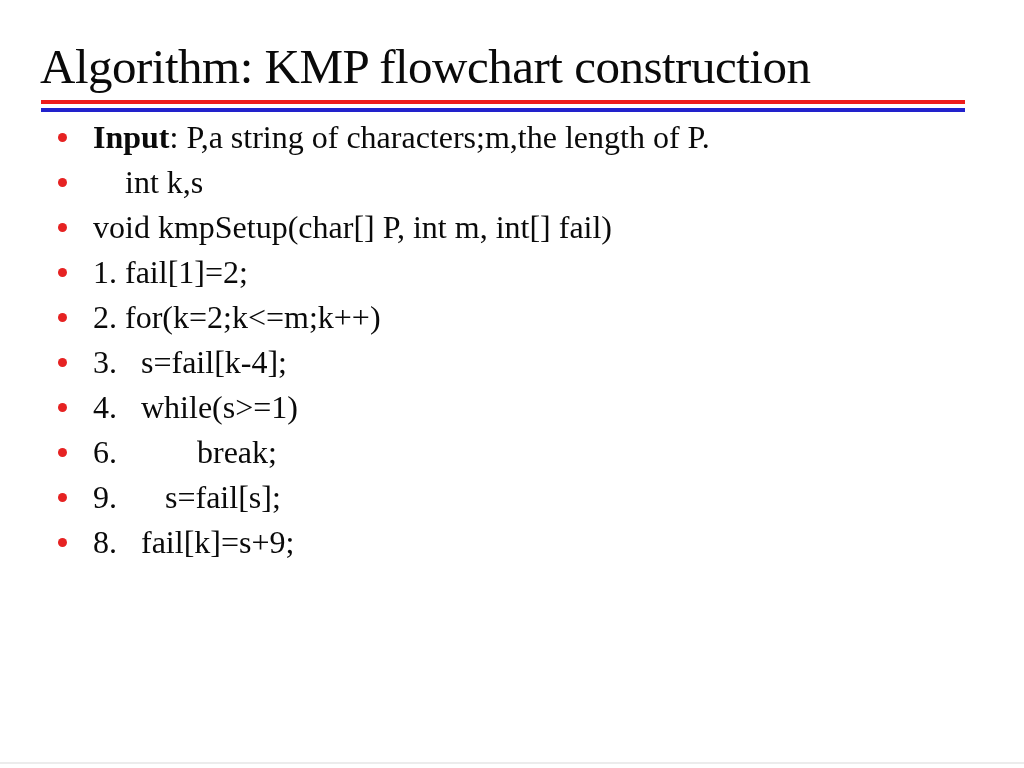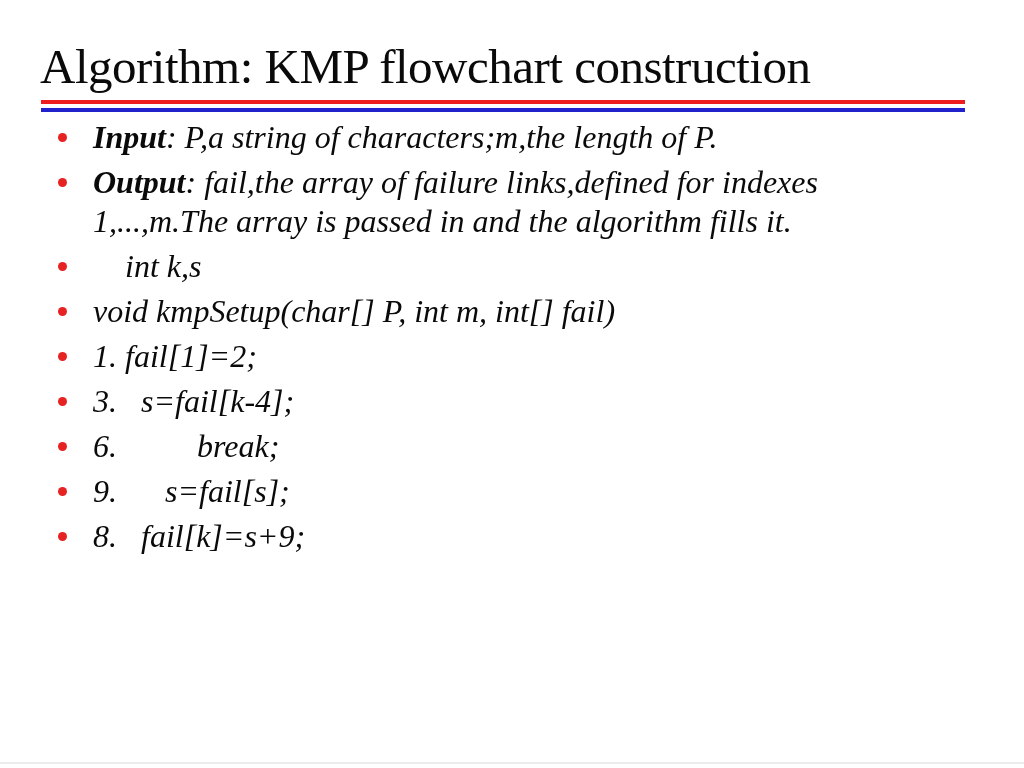--- a/index.html
+++ b/index.html
@@ -43,21 +43,20 @@
     margin: 0;
     padding: 0;
     list-style: none;
     width: 880px;
   }
   .bullet-row {
     position: relative;
     margin: 0 0 6px 0;
     font-size: 32px;
     line-height: 39px;
-    font-style: italic;
   }
   .dot {
     position: absolute;
     left: -35px;
     top: 15px;
     width: 9px;
     height: 9px;
     border-radius: 50%;
   }
   .txt {
@@ -89,37 +88,41 @@
   <div class="title">Algorithm: KMP flowchart construction</div>
   <div class="rule rule-red" style="background: rgb(238, 28, 28);"></div>
   <div class="rule rule-blue" style="background: rgb(34, 34, 204);"></div>
   <ul class="bullet-list">
       <li class="bullet-row">
         <span class="dot" style="background: rgb(230, 34, 34);"></span>
         <span class="txt"><b>Input</b><span>: P,a string of characters;m,the length of P.</span></span>
       </li>
       <li class="bullet-row">
         <span class="dot" style="background: rgb(230, 34, 34);"></span>
-        <span class="txt"><b>Output</b><span>: fail,the array of failure links,defined for indexes 1,...,m.The array is passed in and the algorithm fills it.</span></span>
-      </li>
-      <li class="bullet-row">
-        <span class="dot" style="background: rgb(230, 34, 34);"></span>
         <span class="txt"><span>    int k,s</span></span>
       </li>
       <li class="bullet-row">
         <span class="dot" style="background: rgb(230, 34, 34);"></span>
         <span class="txt"><span>void kmpSetup(char[] P, int m, int[] fail)</span></span>
       </li>
       <li class="bullet-row">
         <span class="dot" style="background: rgb(230, 34, 34);"></span>
         <span class="txt"><span>1. fail[1]=2;</span></span>
       </li>
       <li class="bullet-row">
         <span class="dot" style="background: rgb(230, 34, 34);"></span>
+        <span class="txt"><span>2. for(k=2;k&lt;=m;k++)</span></span>
+      </li>
+      <li class="bullet-row">
+        <span class="dot" style="background: rgb(230, 34, 34);"></span>
         <span class="txt"><span>3.   s=fail[k-4];</span></span>
+      </li>
+      <li class="bullet-row">
+        <span class="dot" style="background: rgb(230, 34, 34);"></span>
+        <span class="txt"><span>4.   while(s&gt;=1)</span></span>
       </li>
       <li class="bullet-row">
         <span class="dot" style="background: rgb(230, 34, 34);"></span>
         <span class="txt"><span>6.          break;</span></span>
       </li>
       <li class="bullet-row">
         <span class="dot" style="background: rgb(230, 34, 34);"></span>
         <span class="txt"><span>9.      s=fail[s];</span></span>
       </li>
       <li class="bullet-row">

